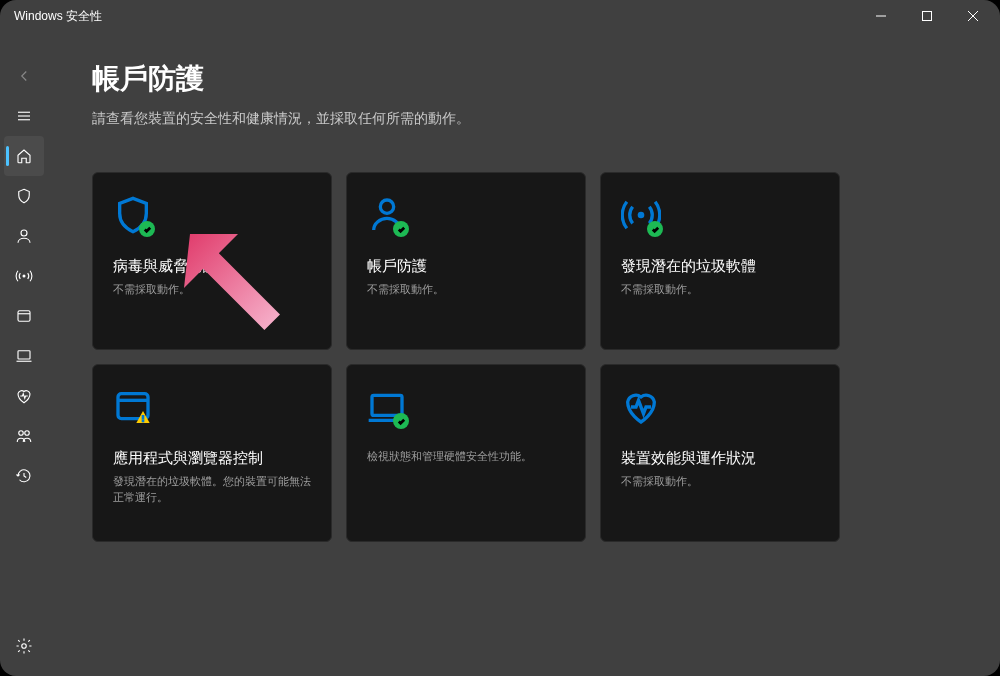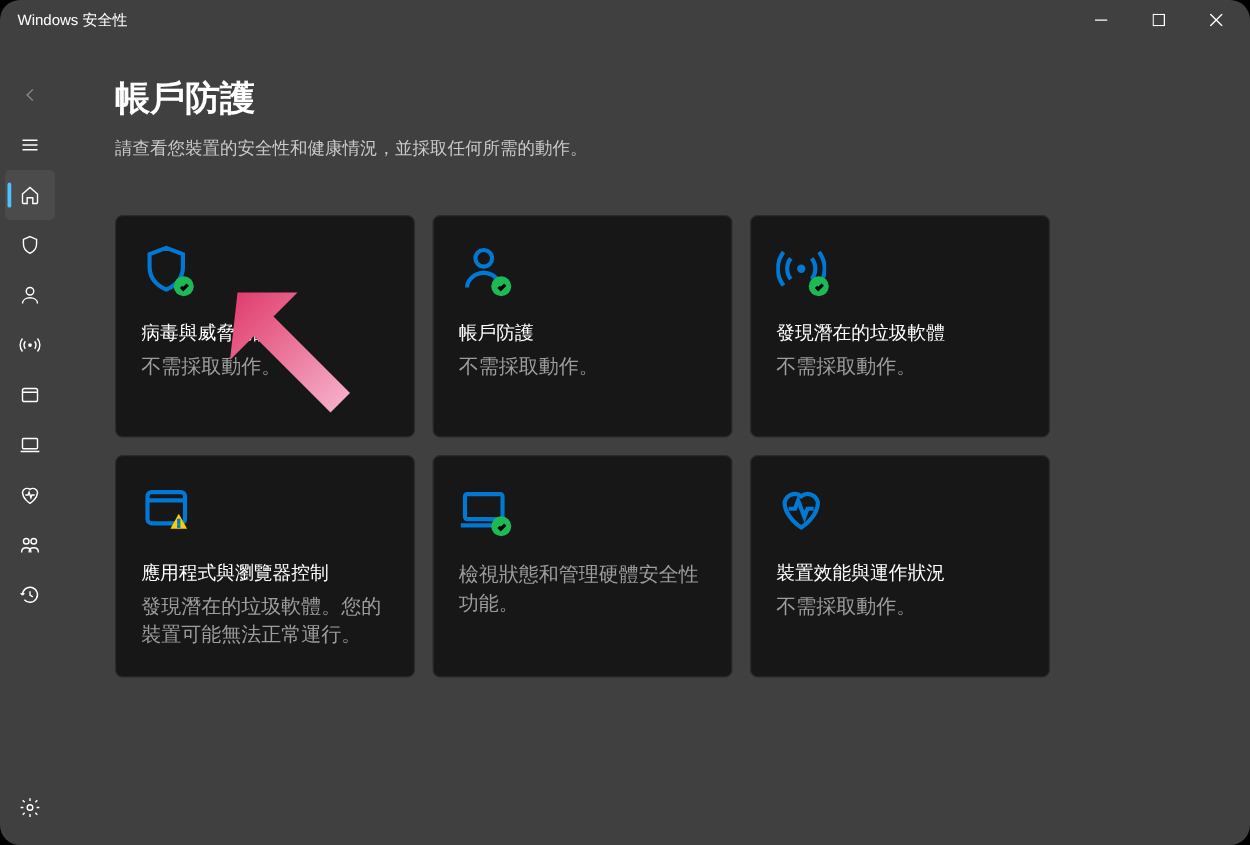--- a/index.html
+++ b/index.html
@@ -23,21 +23,21 @@
   .cards { display:grid; grid-template-columns:repeat(3, 240px); gap:14px; }
   .card { background:#171717; border:1px solid #2a2a2a; border-radius:6px; padding:22px 20px 22px 20px; height:178px; position:relative; }
   .card-icon { height:44px; margin-bottom:18px; position:relative; }
   .card-icon svg { width:40px; height:40px; stroke:#0078d4; fill:none; stroke-width:2; }
   .badge { position:absolute; width:16px; height:16px; border-radius:50%; display:flex; align-items:center; justify-content:center; }
   .badge.ok { background:#1db954; }
   .badge.ok svg { width:9px; height:9px; stroke:#000; stroke-width:3; fill:none; }
   .badge.warn { background:none; }
   .badge.warn svg { width:20px; height:20px; }
   .card-title { font-size:15px; font-weight:500; color:#fff; margin-bottom:6px; }
-  .card-desc { font-size:16px; color:#9d9d9d; line-height:1.45; }
+  .card-desc { font-size:11px; color:#9d9d9d; line-height:1.45; }
   
   .cards .card.short { height:178px; }
   
   .arrow-ov { position:absolute; left:222px; top:300px; width:100px; height:100px; pointer-events:none; }
 </style>
 </head>
 <body>
 
 <div class="window">
   <div class="titlebar">

